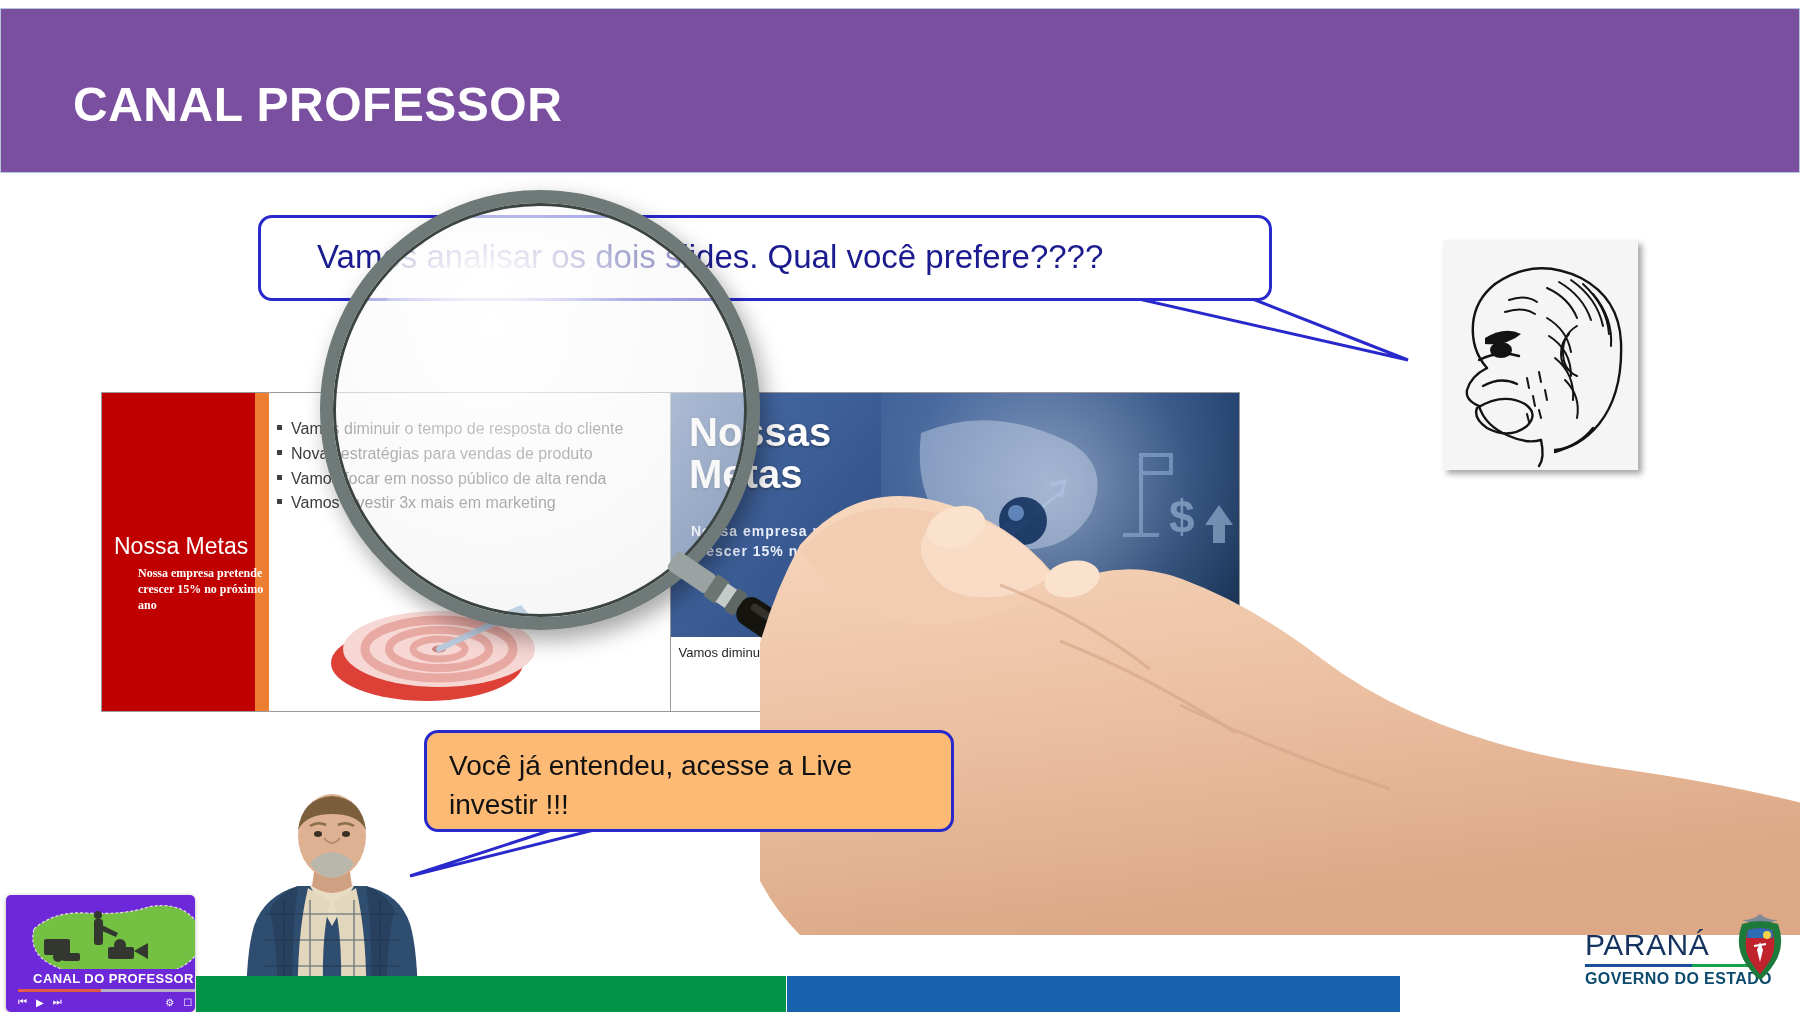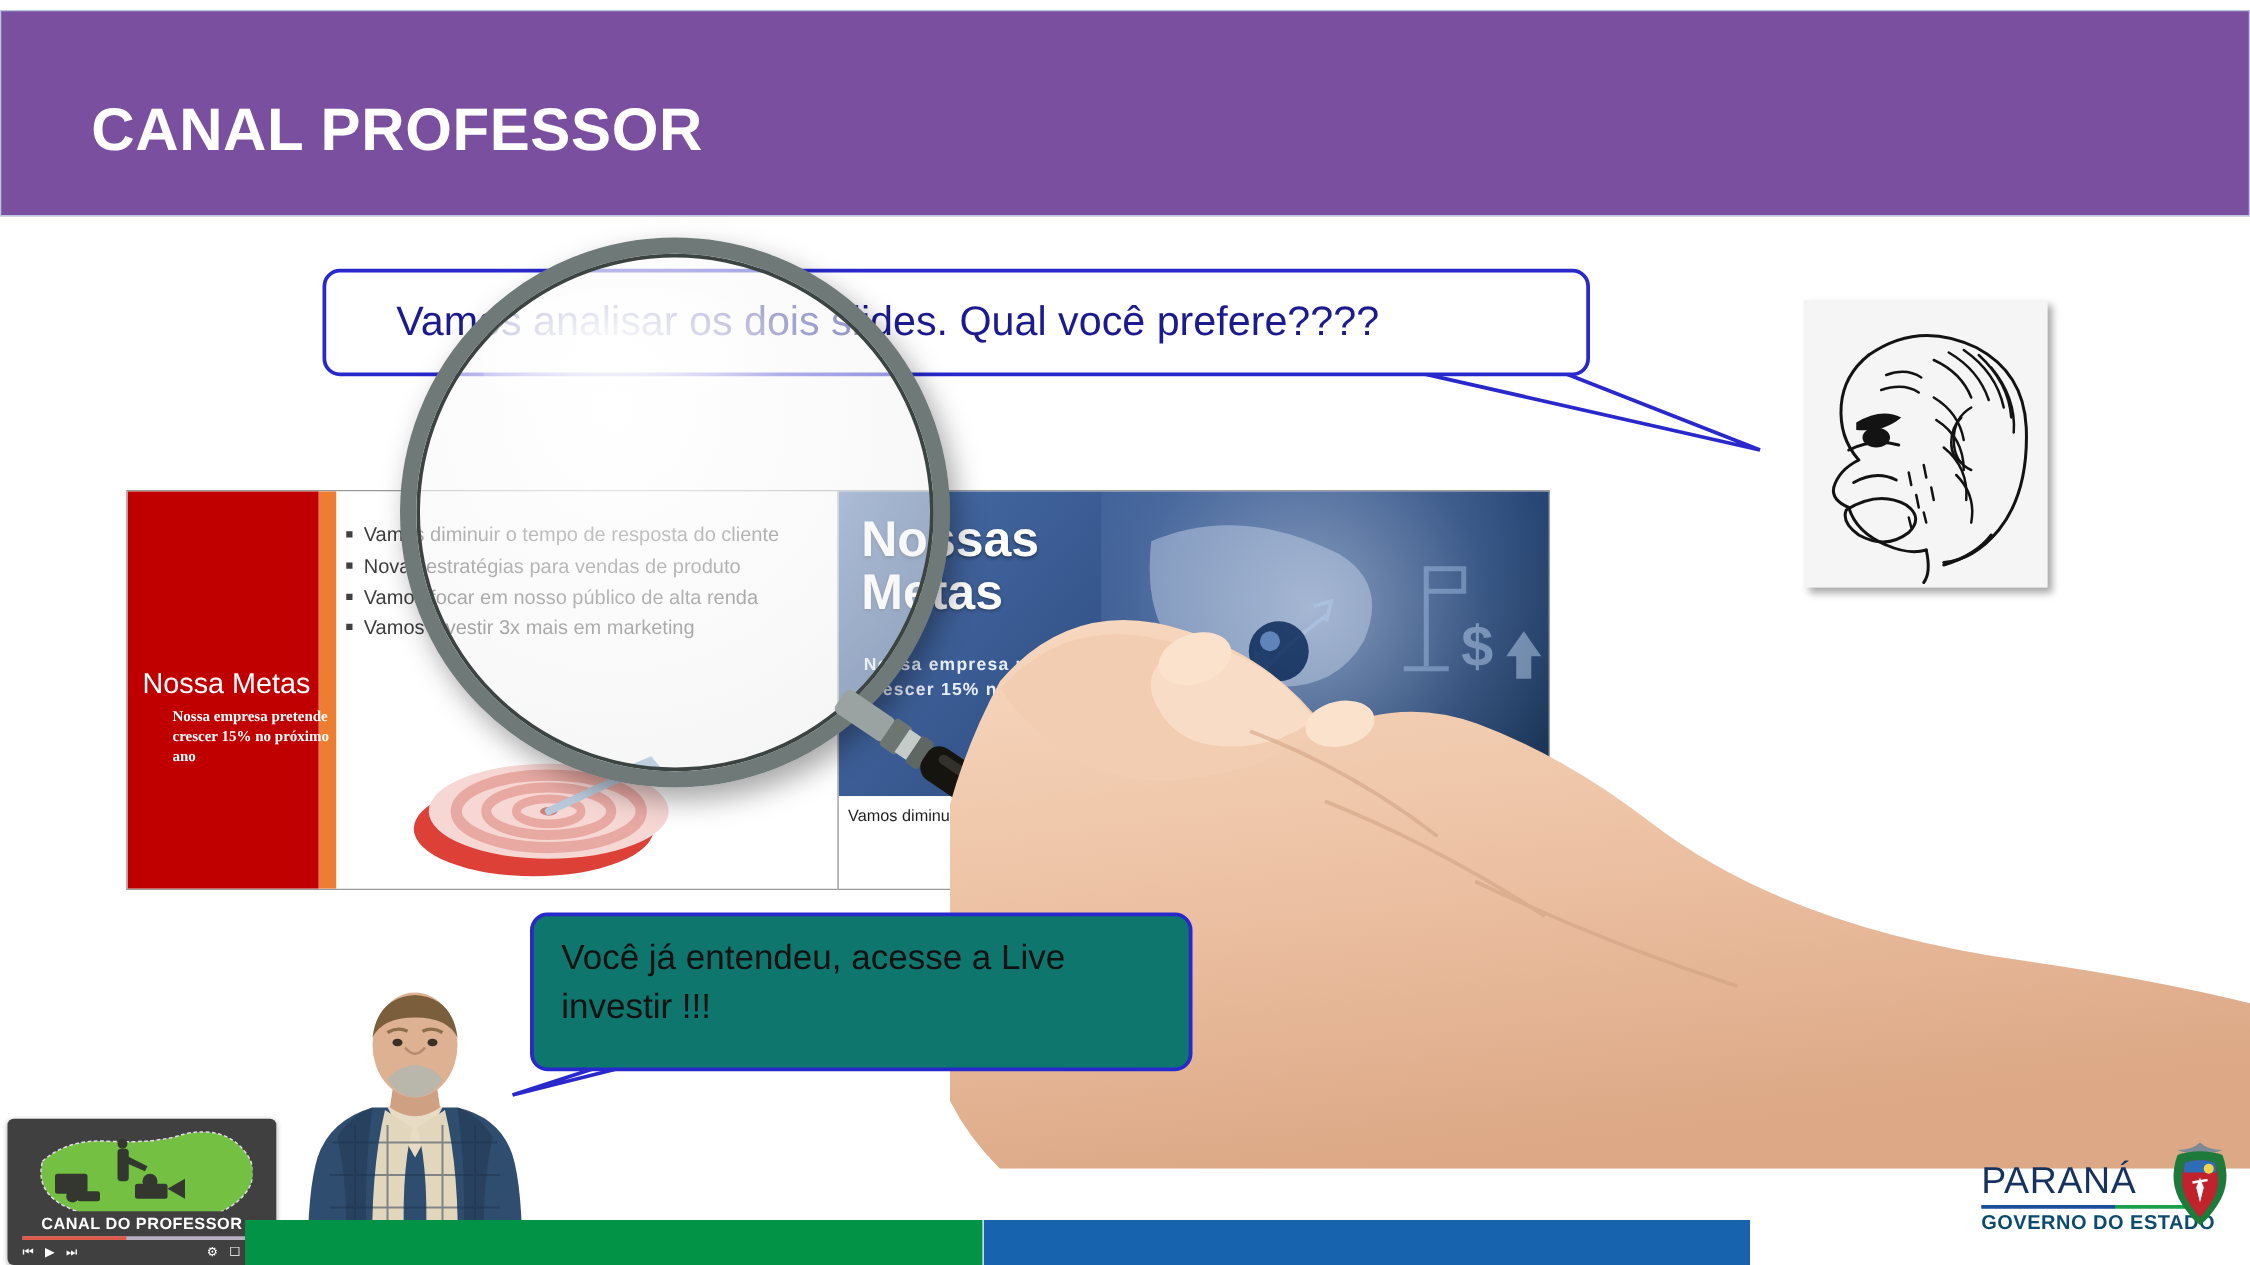--- a/index.html
+++ b/index.html
@@ -165,42 +165,42 @@
 
   
   .face-box{
     position:absolute;left:1443px;top:240px;width:195px;height:230px;
     background:#f3f3f3;
     box-shadow:4px 4px 6px rgba(0,0,0,.35);
   }
 
   
   .bubble-bottom{
-    position:absolute;left:424px;top:730px;width:530px;height:127px;
-    border:3px solid #2828cc;border-radius:14px;background:#0f766e;
+    position:absolute;left:424px;top:730px;width:530px;height:102px;
+    border:3px solid #2828cc;border-radius:14px;background:#fdba74;
     box-sizing:border-box;
   }
   .bubble-bottom-text{
     position:absolute;left:22px;top:14px;width:490px;
     font-size:28px;color:#111111;line-height:1.38;
     font-family:"Liberation Sans", sans-serif;
   }
   .bubble-bottom-tail{
     position:absolute;left:408px;top:820px;width:220px;height:60px;
   }
 
   
   .avatar{
     position:absolute;left:232px;top:790px;width:200px;height:222px;
   }
 
   
   .video-card{
-    position:absolute;left:6px;top:895px;width:215px;height:117px;
-    background:#404040;border-radius:5px;overflow:hidden;
+    position:absolute;left:6px;top:895px;width:189px;height:117px;
+    background:#6d28d9;border-radius:5px;overflow:hidden;
     box-shadow:0 1px 4px rgba(0,0,0,.3);
   }
   .vc-map{
     position:absolute;left:16px;top:8px;width:180px;height:66px;
   }
   .vc-title{
     position:absolute;left:0;top:76px;width:215px;text-align:center;
     color:#ffffff;font-size:13px;font-weight:bold;letter-spacing:.4px;
     font-family:"Liberation Sans", sans-serif;
   }

